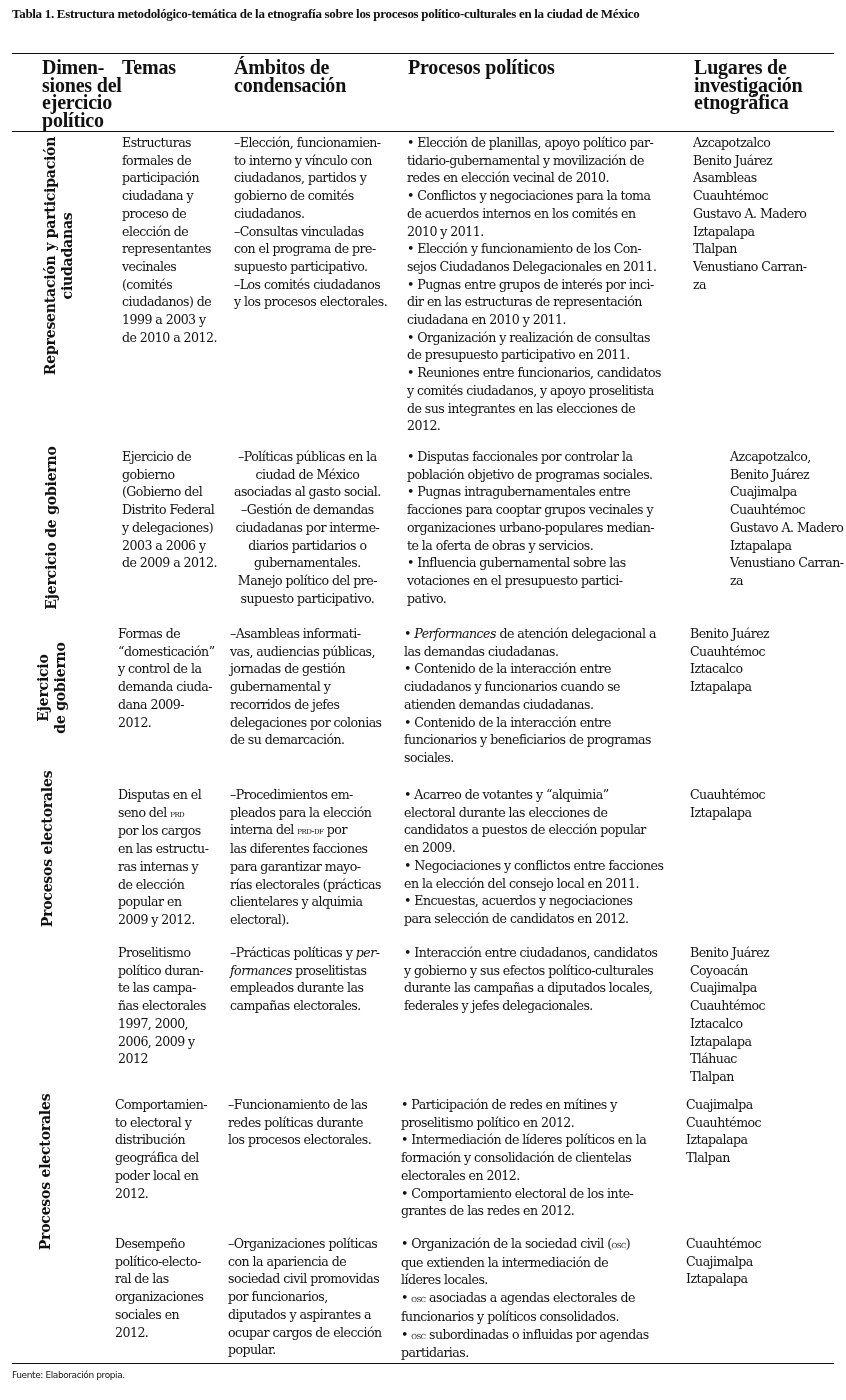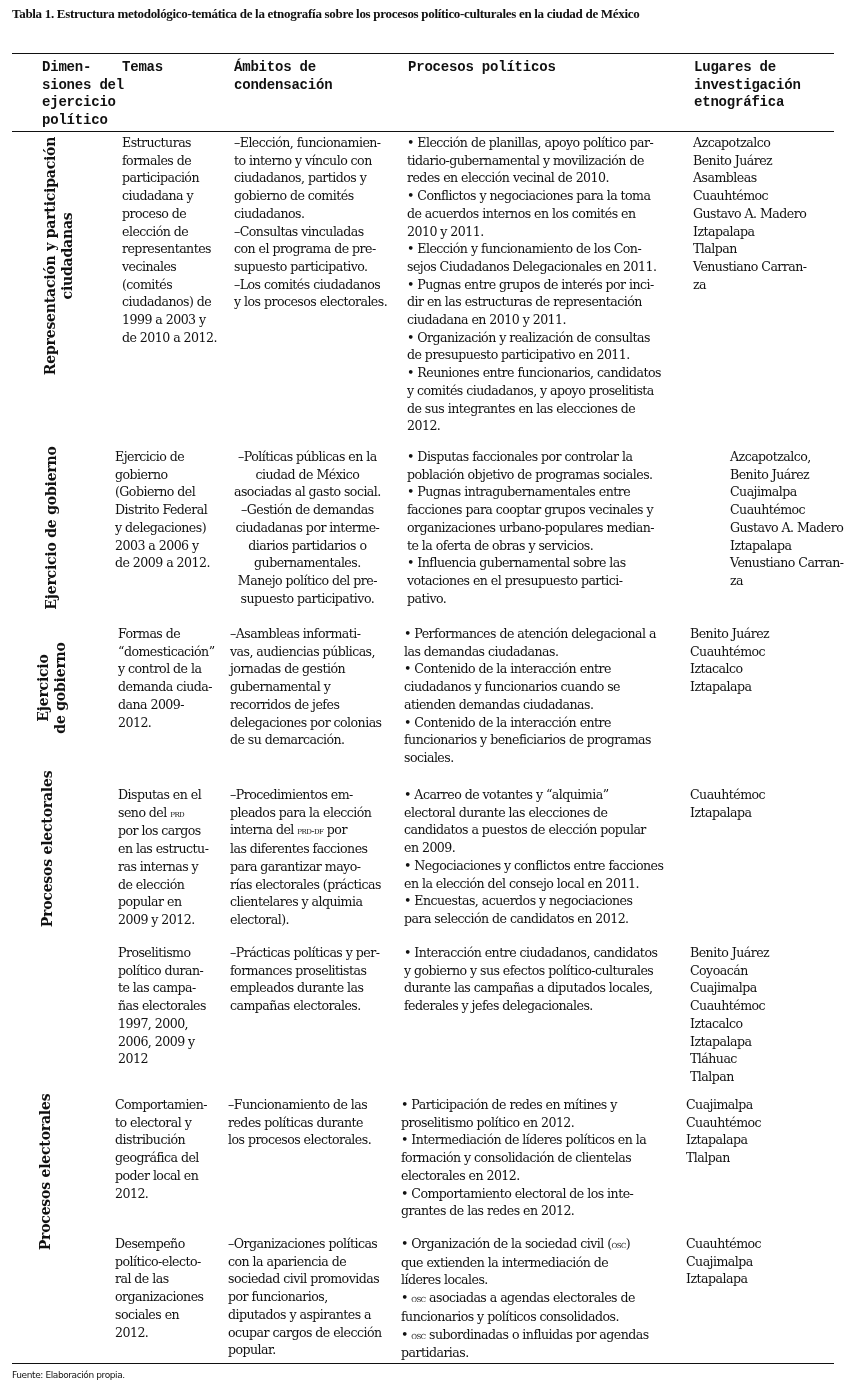--- a/index.html
+++ b/index.html
@@ -4,28 +4,28 @@
 <style>
   html, body { margin: 0; padding: 0; background: #ffffff; }
   body { width: 846px; height: 1400px; position: relative; overflow: hidden; color: #111; }
   .title {
     position: absolute; left: 12px; top: 4px; width: 830px;
     font-family: "Liberation Serif", serif; font-weight: bold; font-size: 13px; line-height: 19px;
     letter-spacing: -0.3px;
   }
   .rule { position: absolute; left: 12px; width: 822px; height: 0; border-top: 1.4px solid #111; }
   .hdr {
-    position: absolute; font-family: Liberation Mono, monospace; font-weight: bold;
-    font-size: 14px; line-height: 17.5px; white-space: pre-line; letter-spacing: -0.2px;
+    position: absolute; font-family: Liberation Serif, serif; font-weight: bold;
+    font-size: 20px; line-height: 17.5px; white-space: pre-line; letter-spacing: -0.2px;
   }
   .cell {
     position: absolute; font-family: "DejaVu Serif", serif; font-size: 12.6px; line-height: 17.7px;
     white-space: pre-line; letter-spacing: -0.55px;
   }
-  .cell .it { }
+  .cell .it { font-style: italic; }
   .cell .sc { font-variant: small-caps; text-transform: lowercase; font-size: 10px; }
   .vlabel {
     position: absolute; font-family: "DejaVu Serif", serif; font-weight: bold; font-size: 14px;
     line-height: 17px; text-align: center; white-space: pre-line;
     transform: translate(-50%, -50%) rotate(-90deg); transform-origin: center center;
     letter-spacing: -0.2px;
   }
   .source {
     position: absolute; left: 12px; top: 1370px; font-family: "DejaVu Sans", sans-serif;
     font-size: 9px; letter-spacing: -0.4px;
@@ -103,21 +103,21 @@
 Asambleas
 Cuauhtémoc
 Gustavo A. Madero
 Iztapalapa
 Tlalpan
 Venustiano Carran-
   za</div>
 </div>
 
 <div>
-  <div class="cell" style="left:115px;top:448px;">Ejercicio de
+  <div class="cell" style="left:122px;top:448px;">Ejercicio de
 gobierno
 (Gobierno del
 Distrito Federal
 y delegaciones)
 2003 a 2006 y
 de 2009 a 2012.</div>
   <div class="cell" style="left:234px;top:448px;text-align:center;">–Políticas públicas en la
 ciudad de México
 asociadas al gasto social.
 –Gestión de demandas

